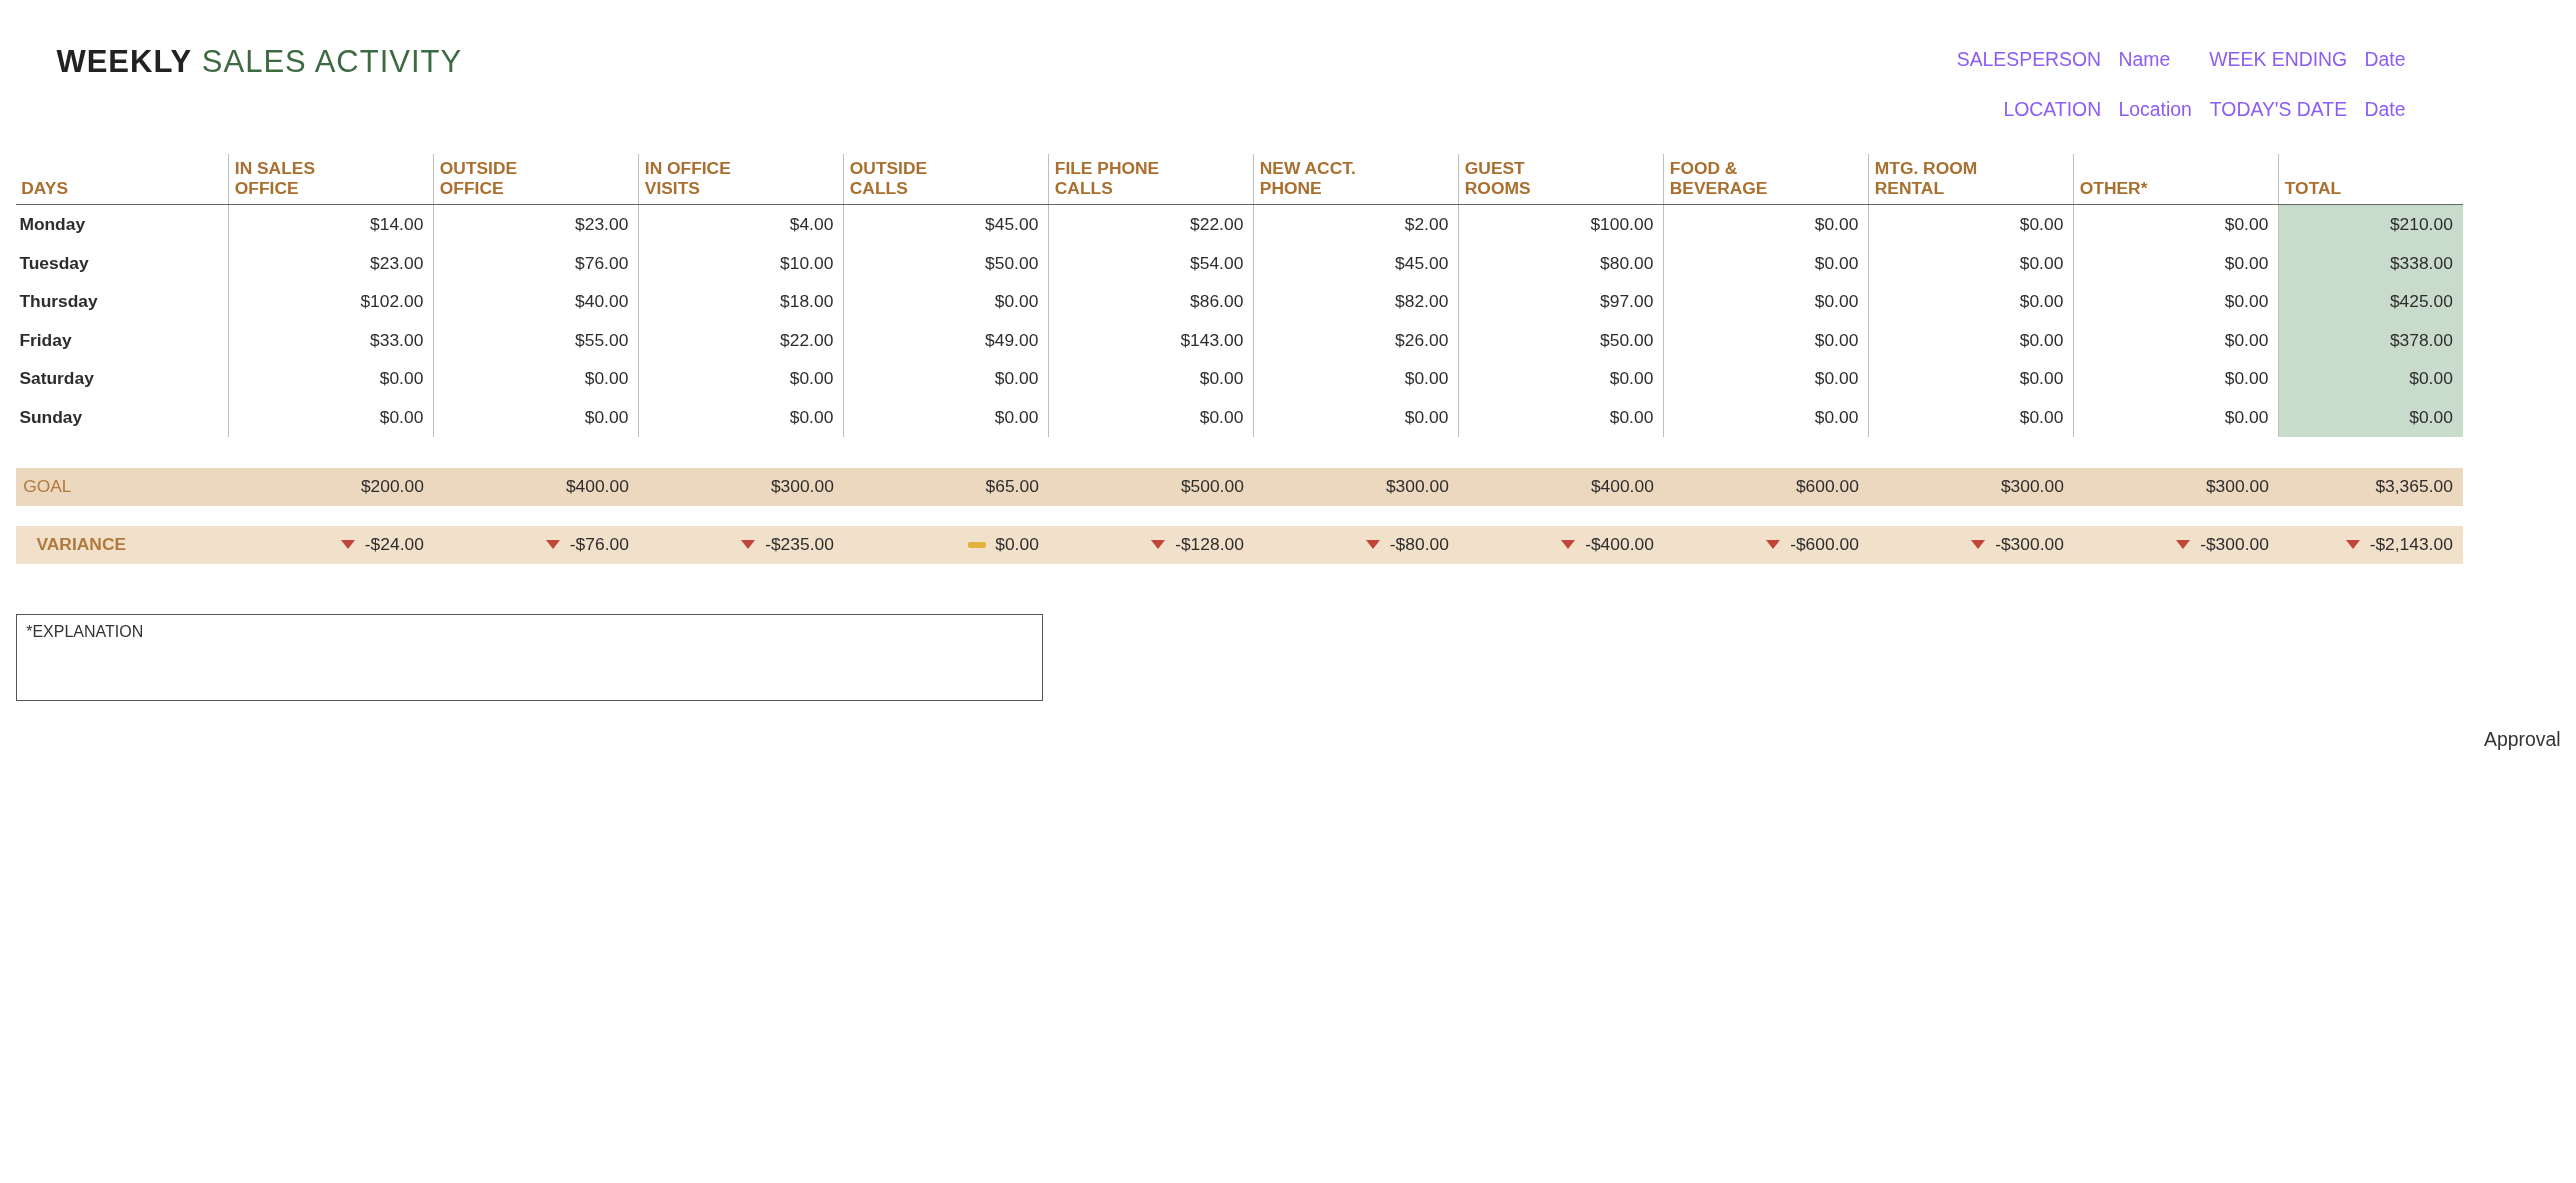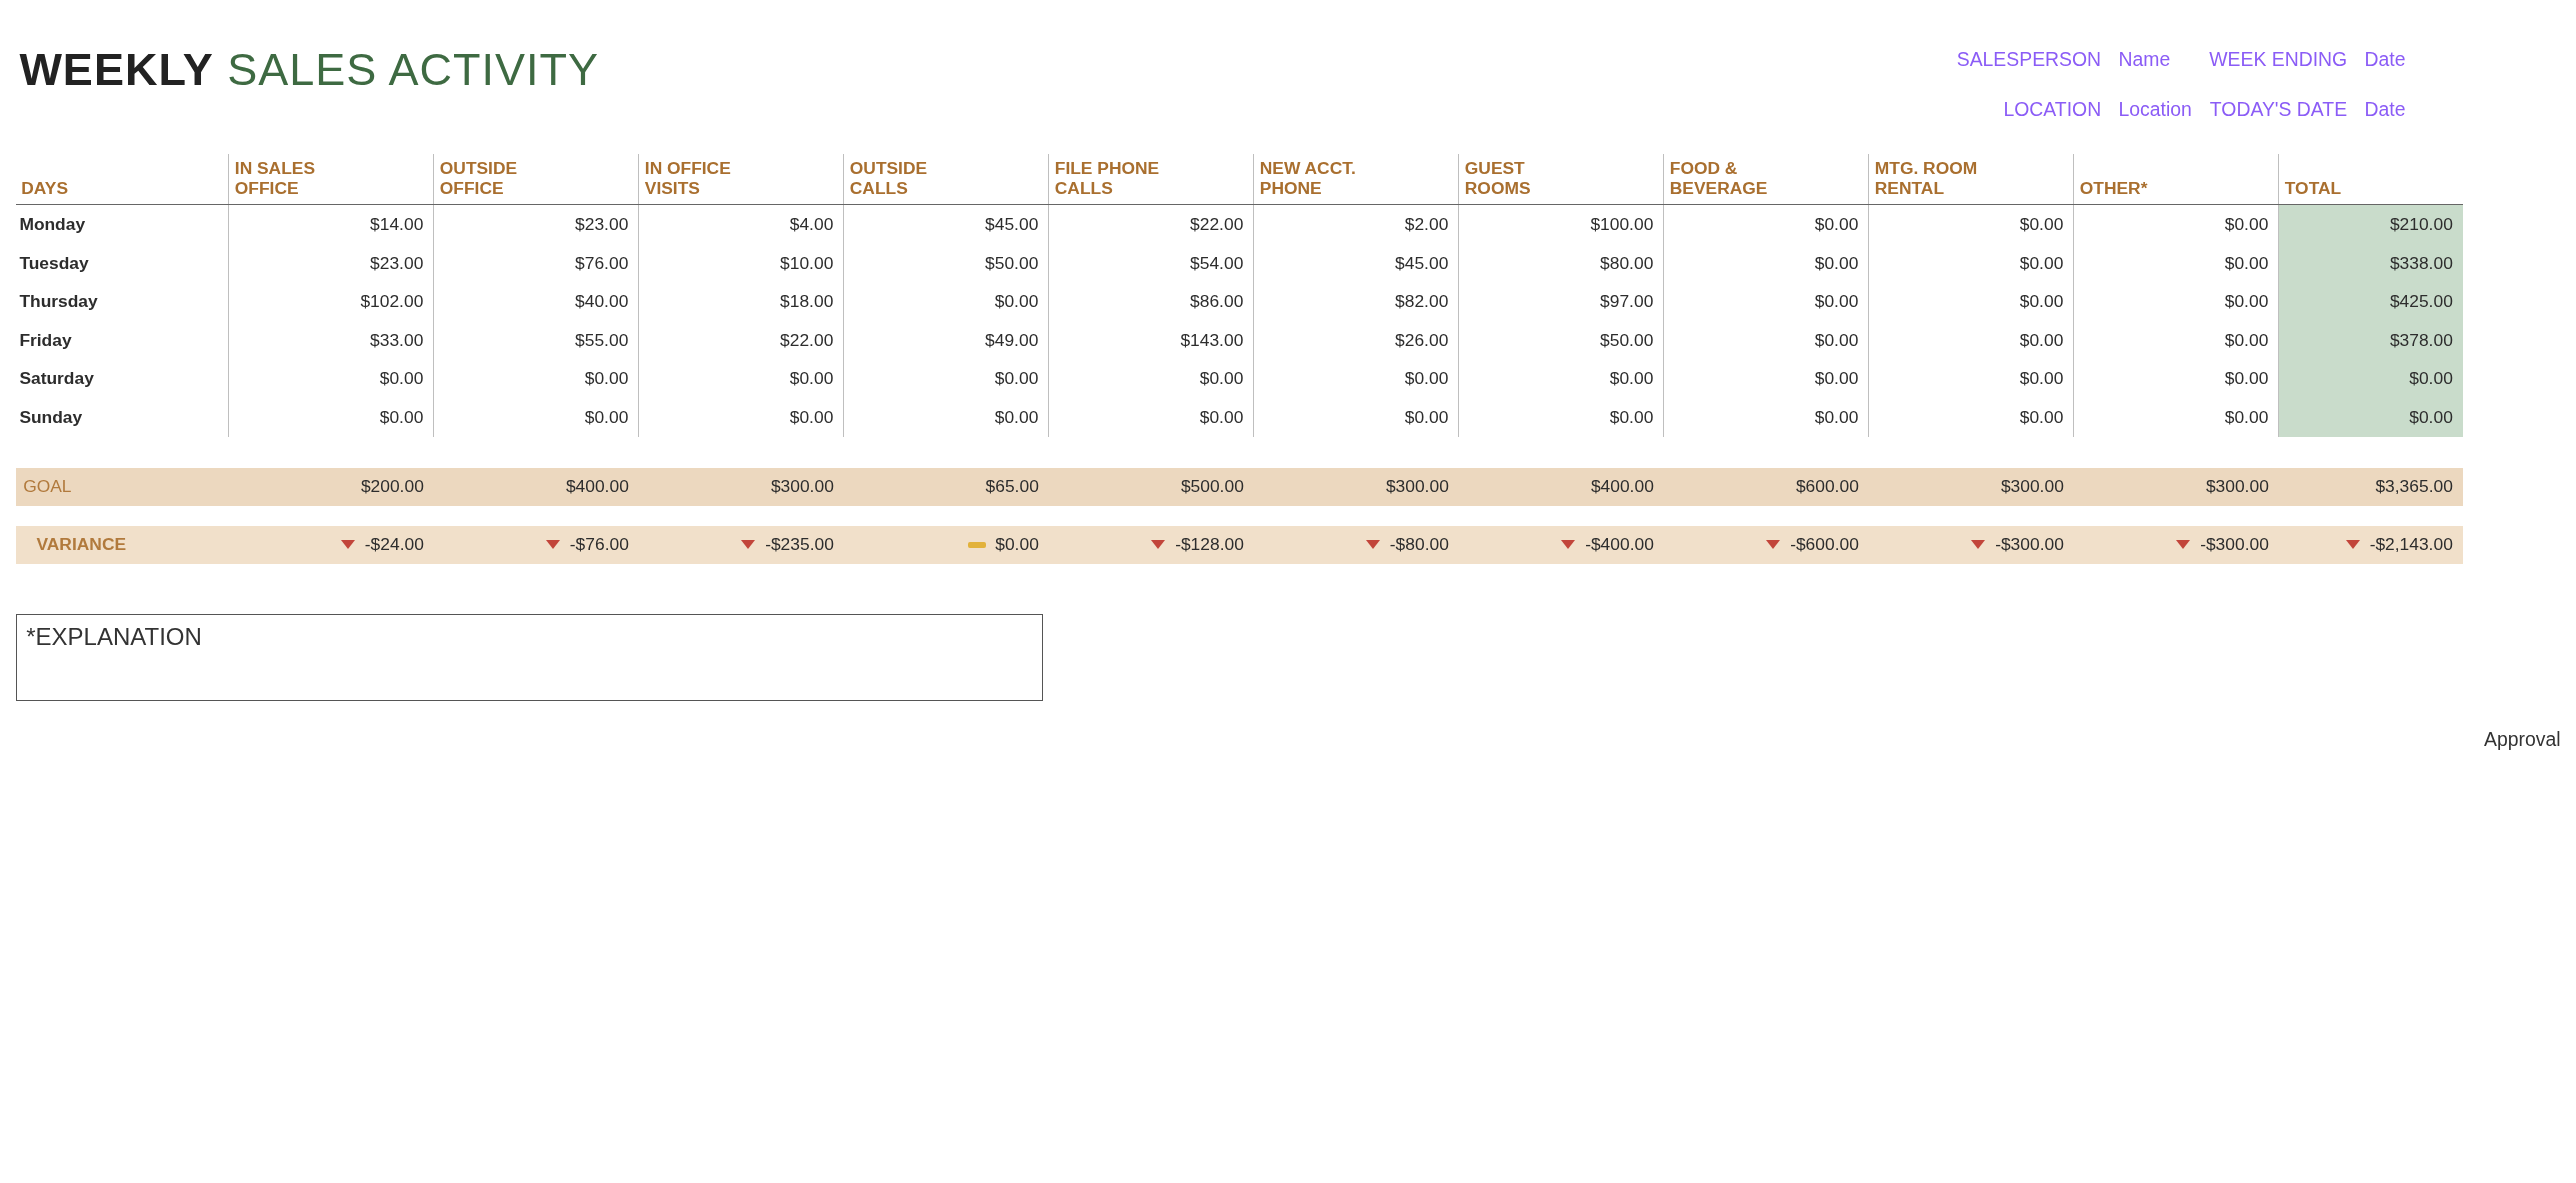--- a/index.html
+++ b/index.html
@@ -21,25 +21,26 @@
     padding:19.4px 15.5px 39px 15.5px;
     width:2576px;
     box-sizing:border-box;
   }
   
   .top{
     display:flex;
     align-items:flex-start;
   }
   .title{
-    font-size:45px;
+    font-size:31px;
     letter-spacing:1px;
     padding-top:25px;
     padding-left:3.9px;
     white-space:nowrap;
+    margin-left:37px;
   }
   .title .w1{font-weight:900;color:#222;}
   .title .w2{font-weight:400;color:var(--green);}
   .meta{
     margin-left:auto;
     padding-right:155px;
     display:grid;
     grid-template-columns:auto auto auto auto;
     column-gap:17.4px;
     row-gap:27px;
@@ -105,21 +106,21 @@
   }
   .arrow-flat{
     width:17.4px;height:5.8px;background:#e2b23b;border-radius:1.9px;display:inline-block;
   }
   
   .footer{margin-top:50px;}
   .expl{
     width:1027px;height:87px;
     border:1.9px solid #555;
     padding:7.7px 9.7px;
-    font-size:24px;
+    font-size:16px;
     color:#333;
     box-sizing:border-box;
   }
   .approval{
     margin-top:27px;
     display:flex;
     align-items:flex-end;
     gap:11px;
     font-size:19.4px;
     color:#333;

